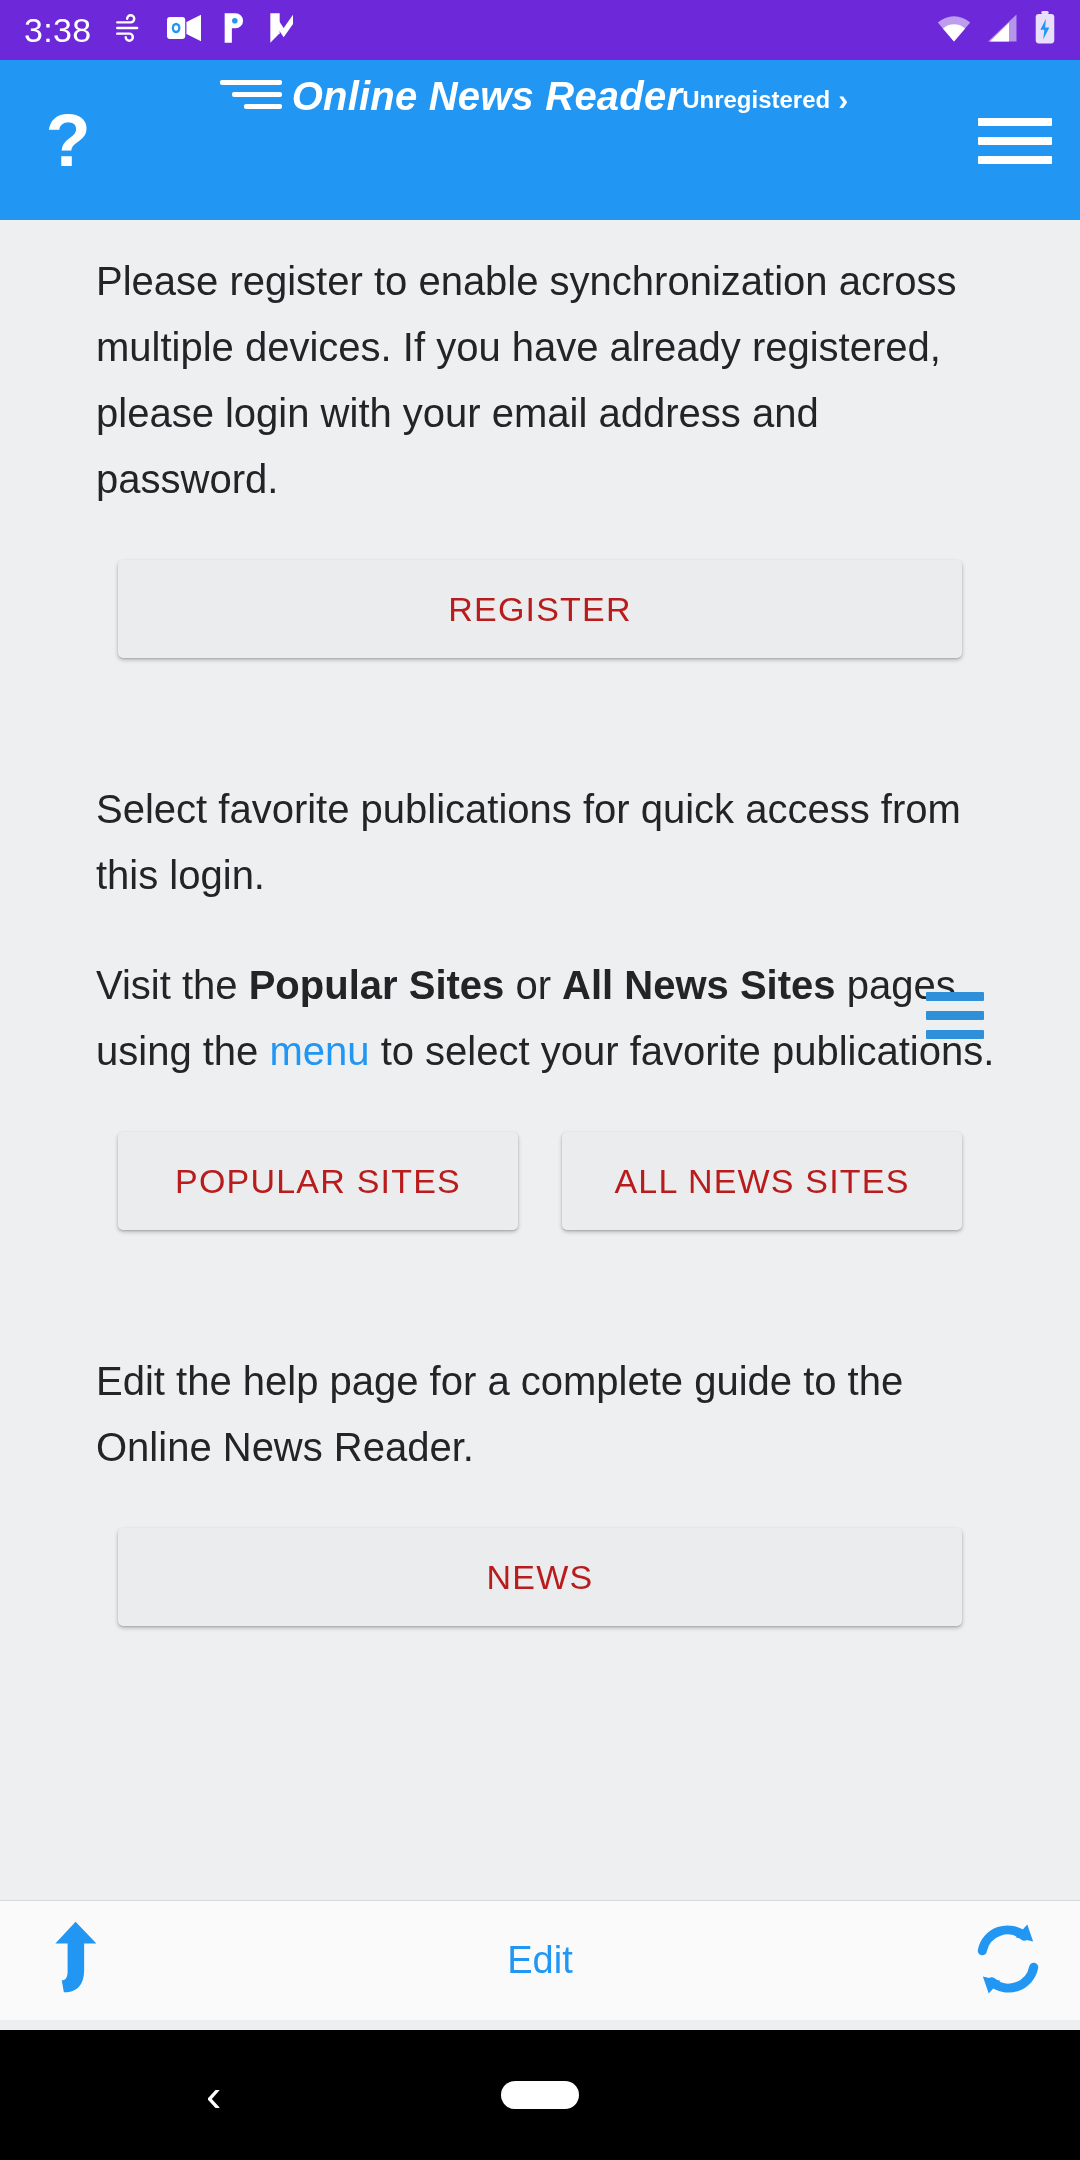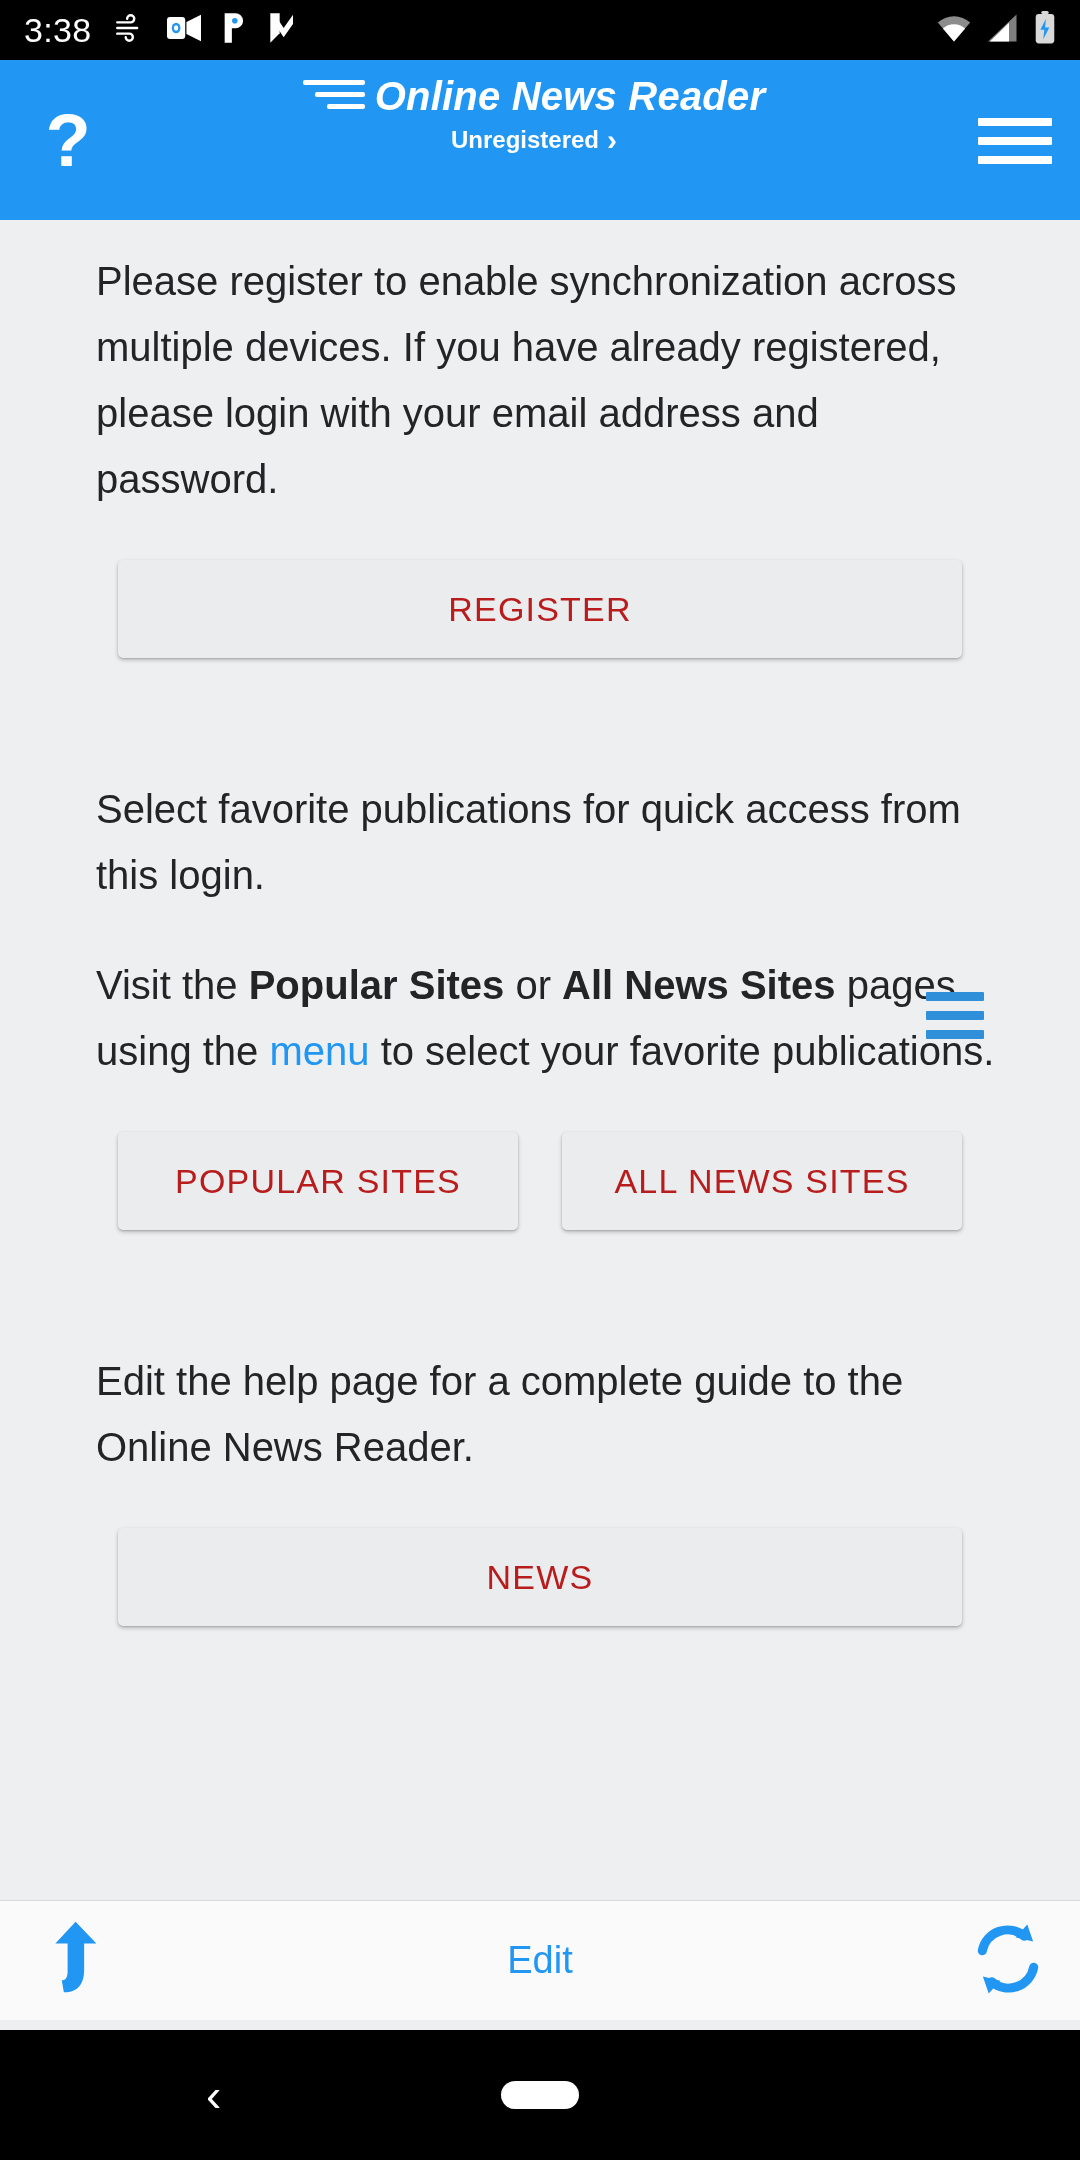--- a/index.html
+++ b/index.html
@@ -7,21 +7,21 @@
   body {
     font-family:"Liberation Sans", sans-serif;
     background:#eeeff1;
     overflow:hidden;
   }
   #screen { position:relative; width:1080px; height:2160px; background:#eeeff1; }
 
   
   .statusbar{
     position:absolute; top:0; left:0; width:1080px; height:60px;
-    background:#000000; display:flex; align-items:center; padding:0 24px;
+    background:#6d28d9; display:flex; align-items:center; padding:0 24px;
   }
   .status-clock{
     color:#ffffff; font-size:34px; font-weight:400; letter-spacing:.3px;
     line-height:60px; margin-right:22px;
   }
   .status-icons-left{ display:flex; align-items:center; gap:20px; }
   .status-icons-right{ margin-left:auto; display:flex; align-items:center; gap:14px; }
   .si{ display:block; }
 
   
@@ -29,21 +29,21 @@
     position:absolute; top:60px; left:0; width:1080px; height:160px;
     background:#2196f3;
   }
   .appbar-help{
     position:absolute; left:20px; top:26px; width:96px; height:110px;
     display:flex; align-items:center; justify-content:center;
     color:#ffffff; font-size:74px; font-weight:bold; line-height:1;
   }
   .appbar-center{
     position:absolute; left:160px; right:172px; top:14px;
-    display:flex; flex-direction:column; align-items:center; justify-content:center;
+    display:flex; align-items:center; justify-content:center;
   }
   .appbar-titlerow{ display:flex; align-items:center; gap:10px; }
   .logo-lines{ display:flex; flex-direction:column; align-items:flex-end; gap:7px; padding-bottom:4px;}
   .logo-lines i{ display:block; height:5px; background:#ffffff; border-radius:2px; }
   .logo-lines i:nth-child(1){ width:62px; }
   .logo-lines i:nth-child(2){ width:50px; }
   .logo-lines i:nth-child(3){ width:38px; }
   .appbar-title{
     color:#ffffff; font-size:40px; font-weight:bold; font-style:italic;
     white-space:nowrap; letter-spacing:.2px;

